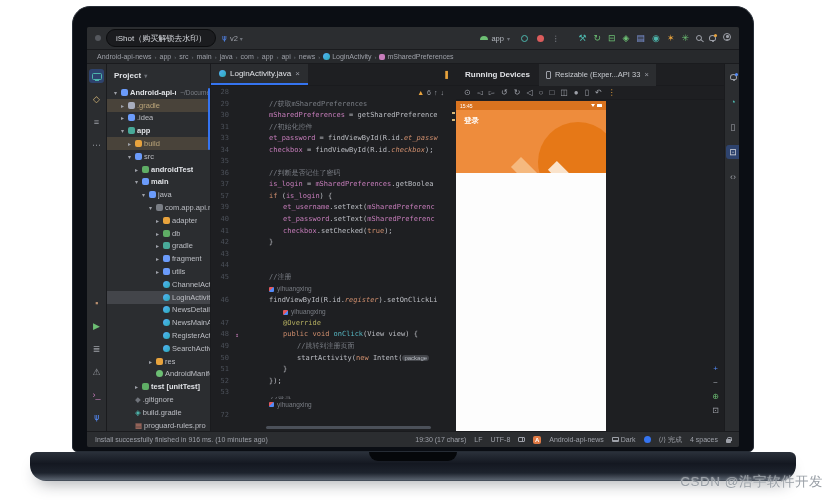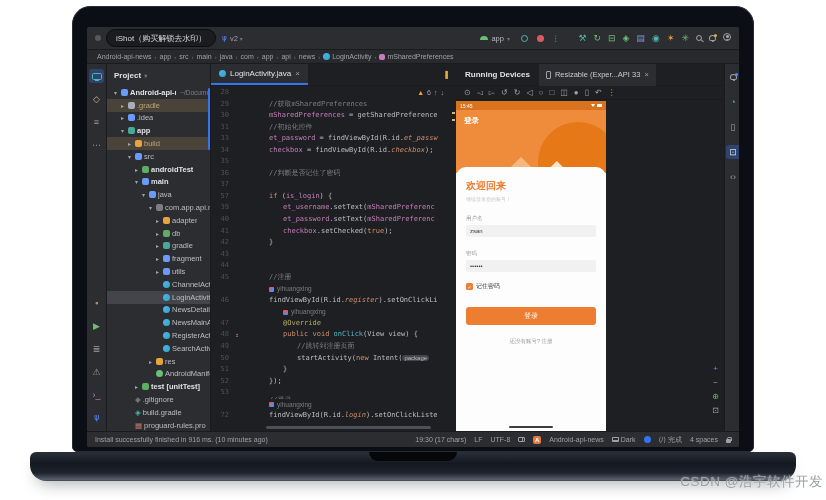--- a/index.html
+++ b/index.html
@@ -460,21 +460,21 @@
         </div>
         <div class="code" id="code">
           <div class="cl"><span class="num">28</span><span class="gut"></span><span class="body" style="padding-left: 0px;"></span></div>
             <div class="cl"><span class="num">29</span><span class="gut"></span><span class="body" style="padding-left: 28px;"><span class="cm">//获取mSharedPreferences</span></span></div>
             <div class="cl"><span class="num">30</span><span class="gut"></span><span class="body" style="padding-left: 28px;"><span class="fld">mSharedPreferences</span><span class="pl"> = getSharedPreference</span></span></div>
             <div class="cl"><span class="num">31</span><span class="gut"></span><span class="body" style="padding-left: 28px;"><span class="cm">//初始化控件</span></span></div>
             <div class="cl"><span class="num">33</span><span class="gut"></span><span class="body" style="padding-left: 28px;"><span class="fld">et_password</span><span class="pl"> = findViewById(R.id.</span><span class="res">et_passw</span></span></div>
             <div class="cl"><span class="num">34</span><span class="gut"></span><span class="body" style="padding-left: 28px;"><span class="fld">checkbox</span><span class="pl"> = findViewById(R.id.</span><span class="res">checkbox</span><span class="pl">);</span></span></div>
             <div class="cl"><span class="num">35</span><span class="gut"></span><span class="body" style="padding-left: 0px;"></span></div>
             <div class="cl"><span class="num">36</span><span class="gut"></span><span class="body" style="padding-left: 28px;"><span class="cm">//判断是否记住了密码</span></span></div>
-            <div class="cl"><span class="num">37</span><span class="gut"></span></div>
+            <div class="cl"><span class="num">37</span><span class="gut"></span><span class="body" style="padding-left: 28px;"><span class="fld">is_login</span><span class="pl"> = </span><span class="fld">mSharedPreferences</span><span class="pl">.getBoolea</span></span></div>
             <div class="cl"><span class="num">57</span><span class="gut"></span><span class="body" style="padding-left: 28px;"><span class="kw">if</span><span class="pl"> (</span><span class="fld">is_login</span><span class="pl">) {</span></span></div>
             <div class="cl"><span class="num">39</span><span class="gut"></span><span class="body" style="padding-left: 42px;"><span class="fld">et_username</span><span class="pl">.setText(</span><span class="fld">mSharedPreferenc</span></span></div>
             <div class="cl"><span class="num">40</span><span class="gut"></span><span class="body" style="padding-left: 42px;"><span class="fld">et_password</span><span class="pl">.setText(</span><span class="fld">mSharedPreferenc</span></span></div>
             <div class="cl"><span class="num">41</span><span class="gut"></span><span class="body" style="padding-left: 42px;"><span class="fld">checkbox</span><span class="pl">.setChecked(</span><span class="kw">true</span><span class="pl">);</span></span></div>
             <div class="cl"><span class="num">42</span><span class="gut"></span><span class="body" style="padding-left: 28px;"><span class="pl">}</span></span></div>
             <div class="cl"><span class="num">43</span><span class="gut"></span><span class="body" style="padding-left: 0px;"></span></div>
             <div class="cl"><span class="num">44</span><span class="gut"></span><span class="body" style="padding-left: 0px;"></span></div>
             <div class="cl"><span class="num">45</span><span class="gut"></span><span class="body" style="padding-left: 28px;"><span class="cm">//注册</span></span></div>
             <div class="annrow">
               <span class="num"></span>
@@ -501,21 +501,21 @@
             <div class="cl"><span class="num">52</span><span class="gut"></span><span class="body" style="padding-left: 28px;"><span class="pl">});</span></span></div>
             <div class="cl"><span class="num">53</span><span class="gut"></span><span class="body" style="padding-left: 28px; margin-top: 8px;"><span class="cm">//登录</span></span></div>
             <div class="annrow">
               <span class="num"></span>
               <span class="gut"></span>
               <span style="padding-left: 28px; display: flex; align-items: center;">
                 <span class="ann-ic"></span>
                 <span>yihuangxing</span>
               </span>
             </div>
-            <div class="cl"><span class="num">72</span><span class="gut"></span><span class="body" style="padding-left: 28px;"><span class="pl">findViewById(R.id.</span><span class="res">login</span><span class="pl">).setOnClickListe</span></span></div>
+            <div class="cl"><span class="num">72</span><span class="gut"></span></div>
             <div class="inspect">
             <span class="w">▲</span>
             <span>6</span>
             <span>↑</span>
             <span>↓</span>
           </div>
           <div class="stripe">
               <i></i>
               <i></i>
             </div>
@@ -556,35 +556,20 @@
                 <span class="wifi"></span>
                 <span class="batt"></span>
               </span>
             </div>
             <div class="emu-header">
               <div class="sun"></div>
               <div class="dia1"></div>
               <div class="dia2"></div>
               <div class="emu-appbar">登录</div>
             </div>
-            <div class="emu-card">
-              <div class="welcome">欢迎回来</div>
-              <div class="subtitle">继续登录您的账号！</div>
-              <div class="f-label">用户名</div>
-              <div class="f-input">zsan</div>
-              <div class="f-label">密码</div>
-              <div class="f-input">••••••</div>
-              <div class="remember">
-                <span class="cbx">✓</span>
-                <span class="lbl">记住密码</span>
-              </div>
-              <div class="login-btn">登录</div>
-              <div class="register">还没有账号? 注册</div>
-              <div class="gesture"></div>
-            </div>
           </div>
 
           <div class="zoomctl" id="zoomctl">
               <span class="glyph"><span class="glyph" style="color: rgb(84, 138, 247);">+</span></span>
               <span class="glyph"><span class="glyph" style="color: rgb(157, 160, 168);">−</span></span>
               <span class="glyph"><span class="glyph" style="color: rgb(108, 190, 115);">⊕</span></span>
               <span class="glyph"><span class="glyph" style="color: rgb(157, 160, 168);">⊡</span></span>
             </div>
         </div>
       </div>

